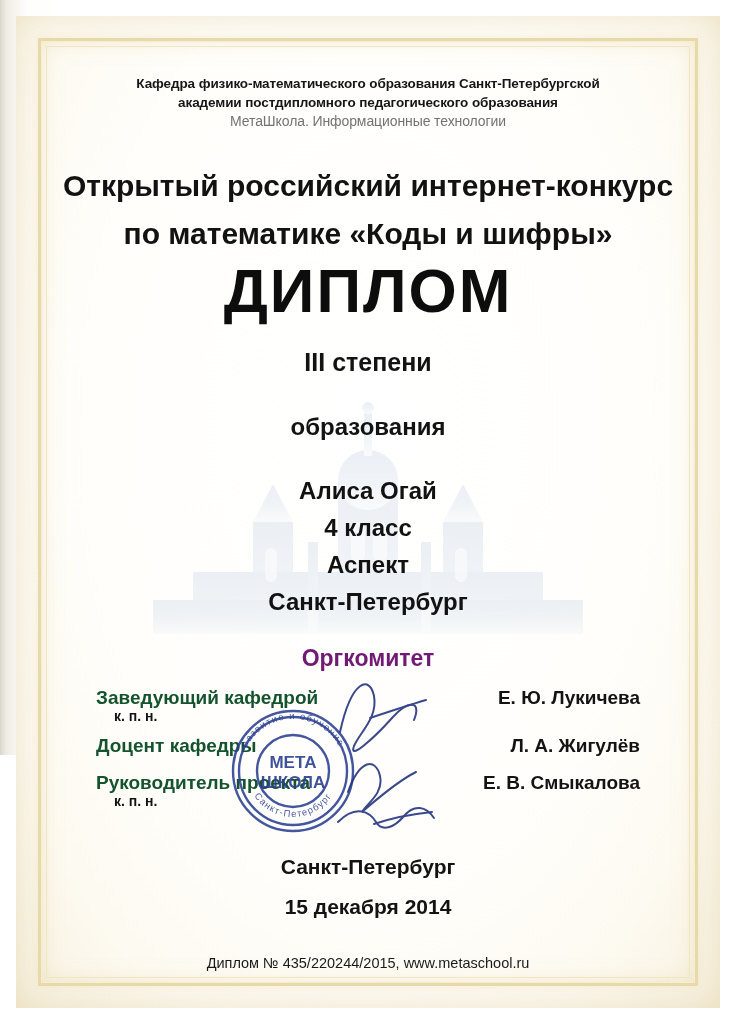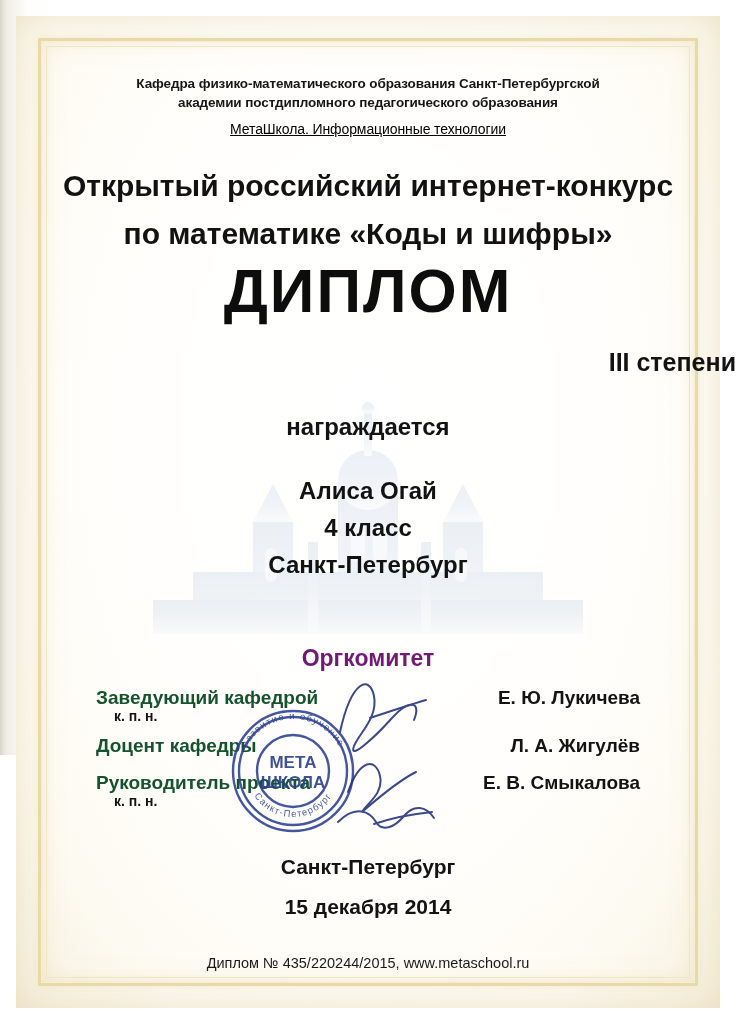--- a/index.html
+++ b/index.html
@@ -95,25 +95,23 @@
     line-height: 19px;
     color: #161616;
   }
   #org-block {
     position: absolute;
     left: 60px;
     right: 60px;
     top: 74px;
   }
   #org-sub {
-    margin-top: 8px;
     font-size: 14px;
     font-weight: normal;
-    color: #000000;
-    text-decoration: underline;
+    color: #737373;
   }
 
   #contest-block {
     position: absolute;
     left: 50px;
     right: 50px;
     top: 168px;
   }
   .contest-line {
     font-size: 30px;
@@ -135,21 +133,20 @@
   }
 
   #degree {
     position: absolute;
     left: 0;
     right: 0;
     top: 348px;
     font-size: 25px;
     font-weight: bold;
     color: #131313;
-    text-align: right;
   }
 
   #awarded-label {
     position: absolute;
     left: 0;
     right: 0;
     top: 413px;
     font-size: 24px;
     font-weight: bold;
     color: #131313;
@@ -321,25 +318,26 @@
 
     <div id="contest-block">
       <div class="contest-line">Открытый российский интернет-конкурс</div>
       <div class="contest-line second">по математике «Коды и шифры»</div>
     </div>
 
     <div id="diploma-title">ДИПЛОМ</div>
 
     <div id="degree">III степени</div>
 
-    <div id="awarded-label">награждается</div>
+    <div id="awarded-label">образования</div>
 
     <div id="recipient">
       <div class="recipient-line">Алиса Огай</div>
       <div class="recipient-line">4 класс</div>
+      <div class="recipient-line">Аспект</div>
       <div class="recipient-line">Санкт-Петербург</div>
     </div>
 
     <div id="committee-label">Оргкомитет</div>
 
     <div id="signatures">
 
       <div class="sig-row tall">
         <span class="sig-role">Заведующий кафедрой</span>
         <span class="sig-sub">к. п. н.</span>

